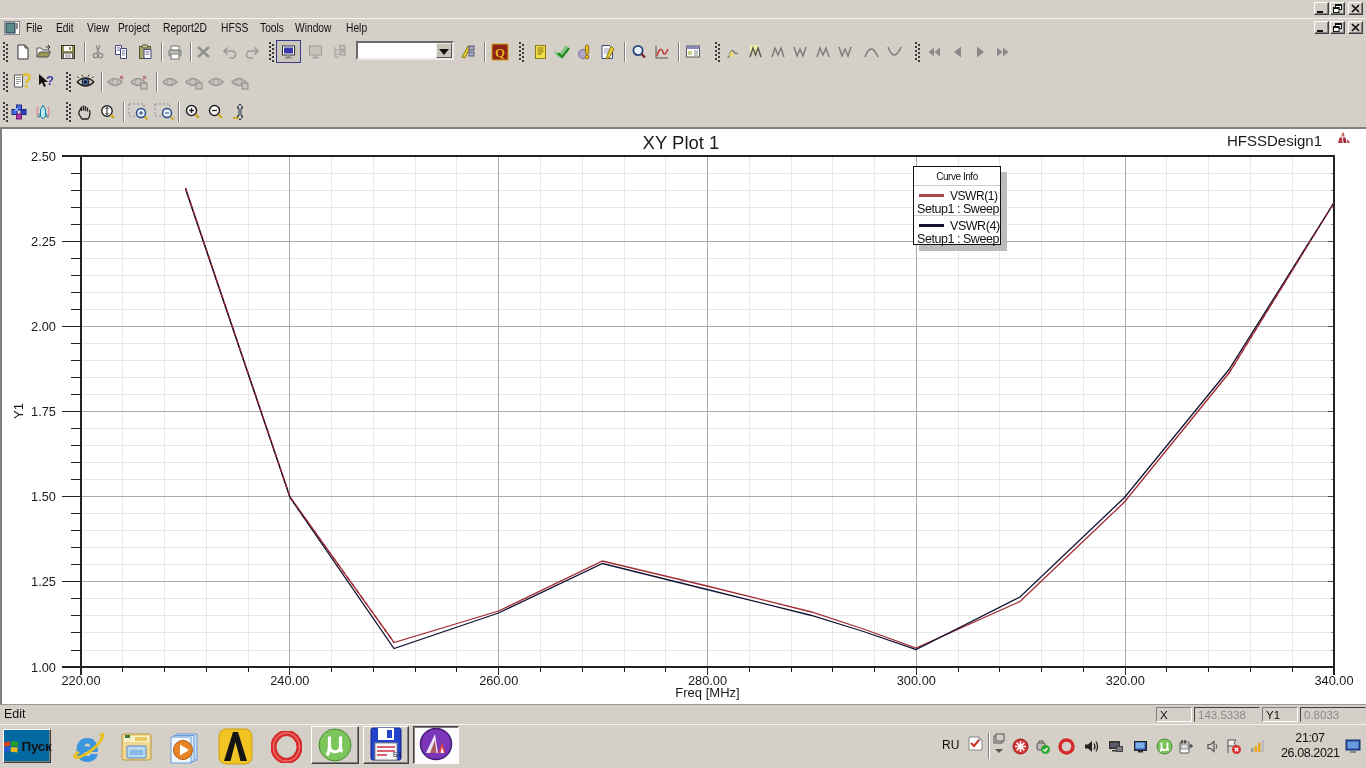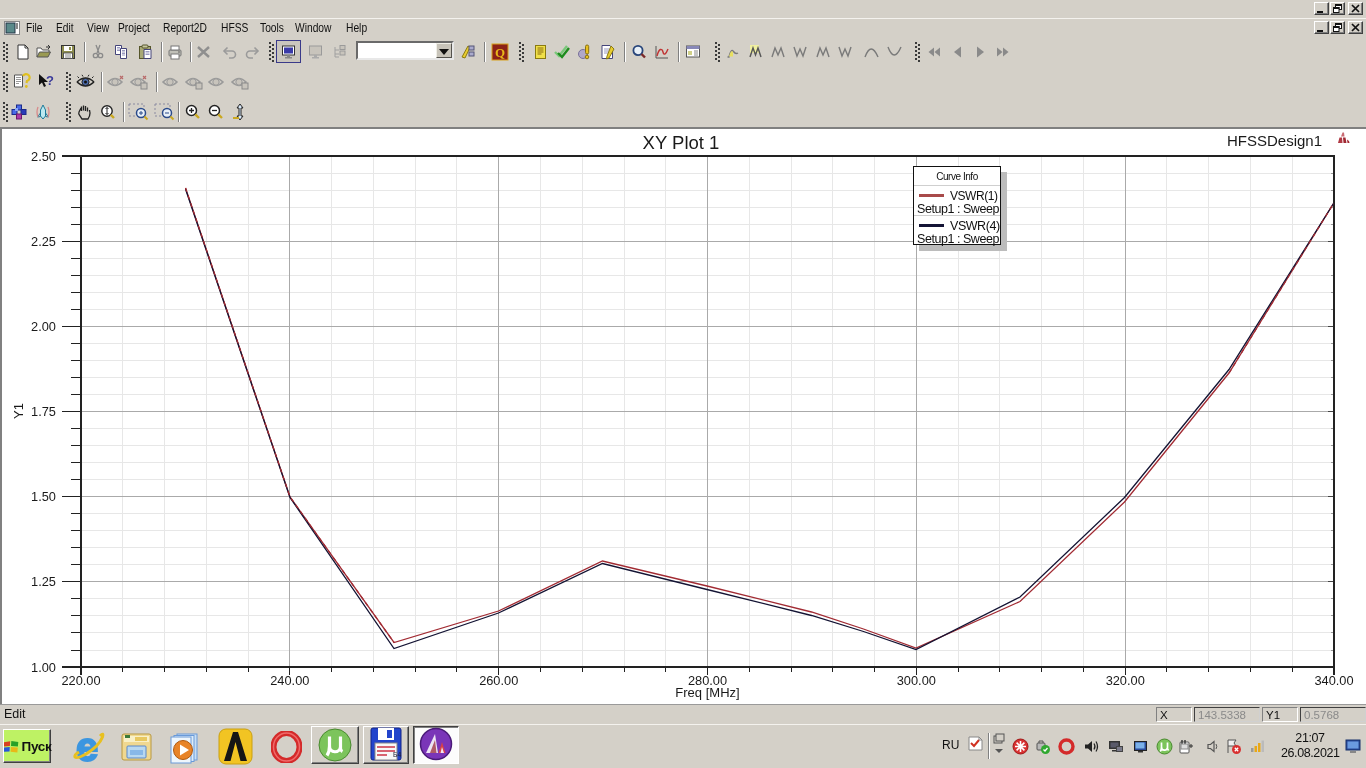--- a/index.html
+++ b/index.html
@@ -14,21 +14,21 @@
 #tbarea{position:absolute;left:0;top:38px;width:1366px;height:89px;background:#d4d0c8}
 .grip{position:absolute;width:5px;background-image:linear-gradient(#3a3a3a 50%,transparent 50%),linear-gradient(#3a3a3a 50%,transparent 50%);background-size:2px 4px,2px 4px;background-position:0 0,3px 2px;background-repeat:repeat-y}
 .sep{position:absolute;width:2px;border-left:1px solid #808080;border-right:1px solid #fff}
 .ic{position:absolute;line-height:0}
 #plotwin{position:absolute;left:0;top:127px;width:1366px;height:577px;background:#fff;border-top:2px solid #808080;border-left:2px solid #808080}
 #legend{position:absolute;left:913px;top:166px;width:88px;height:79px;background:#fff;border:1px solid #111;box-shadow:6px 6px 0 #bcbcbc;color:#111;letter-spacing:-0.45px}
 #statusbar{position:absolute;left:0;top:704px;width:1366px;height:20px;background:#d4d0c8;border-top:1px solid #9a9a9a}
 .sbox{position:absolute;top:706.5px;height:15px;border:1px solid;border-color:#808080 #fff #fff #808080;padding:1px 3px;font-size:11.5px}
 .sboxv{position:absolute;top:706.5px;height:15px;border:1px solid;border-color:#404040 #d0d0d0 #d0d0d0 #404040;padding:1px 3px;font-size:11.5px;color:#8a8a8a}
 #taskbar{position:absolute;left:0;top:724px;width:1366px;height:44px;background:#d4d0c8;border-top:1px solid #f4f2ee}
-#startbtn{position:absolute;left:3px;top:729px;width:48px;height:34px;background:#bef264;border:1px solid;border-color:#fff #404040 #404040 #fff;box-shadow:inset -1px -1px 0 #808080;display:flex;align-items:center;justify-content:center}
+#startbtn{position:absolute;left:3px;top:729px;width:48px;height:34px;background:#0369a1;border:1px solid;border-color:#fff #404040 #404040 #fff;box-shadow:inset -1px -1px 0 #808080;display:flex;align-items:center;justify-content:center}
 #startbtn svg{flex-shrink:0}
 .tbtn{position:absolute;top:726px;height:38px;background:#d4d0c8;border:1px solid;border-color:#fff #404040 #404040 #fff;box-shadow:inset -1px -1px 0 #808080}
 .tbtn-act{background:#fcfcfc;border-color:#404040 #fff #fff #404040;box-shadow:inset 1px 1px 0 #808080}
 </style></head>
 <body>
 <div id="screen">
       <div class="wbtn" style="left:1314px;top:2px">
       <svg width="13" height="11" viewBox="0 0 13 11">
         <rect x="2" y="8" width="6" height="2" fill="#111"></rect>
       </svg>
@@ -537,21 +537,21 @@
  <div style="position:absolute;left:0;right:0;top:47.5px;height:1px;background:#cfcfcf"></div>
  <div style="position:absolute;left:5px;top:57px;width:25px;height:2.5px;background:#141435"></div>
  <div style="position:absolute;left:36px;top:52px;font-size:12.5px;white-space:nowrap">VSWR(4)</div>
  <div style="position:absolute;left:3px;top:64.5px;font-size:12.5px;white-space:nowrap">Setup1 : Sweep</div>
 </div>
 <div id="statusbar"></div>
       <div style="position:absolute;left:4px;top:707px;font-size:12.5px">Edit</div>
       <div class="sbox" style="left:1156px;width:36px"><span style="color:#111">X</span></div>
       <div class="sboxv" style="left:1194px;width:66px">143.5338</div>
       <div class="sbox" style="left:1262px;width:36px"><span style="color:#111">Y1</span></div>
-      <div class="sboxv" style="left:1300px;width:66px">0.5768</div>
+      <div class="sboxv" style="left:1300px;width:66px">0.8033</div>
 <div id="taskbar"></div>
 <div id="startbtn">
       <svg width="17" height="15" viewBox="0 0 17 15" style="margin:0 2px 0 0">
      <polygon points="1,3.2 7.2,2.2 6.9,6.9 1,7.6" fill="#d84020"></polygon>
      <polygon points="8.3,2.1 15.3,2.9 14.9,7.6 8,6.9" fill="#28a028"></polygon>
      <polygon points="1,8.6 6.8,7.9 6.5,12.6 1,12.8" fill="#2858d8"></polygon>
      <polygon points="7.9,8 14.8,8.6 14.4,13.4 7.6,12.7" fill="#e8b818"></polygon>
       </svg>
       <span style="font-weight:bold;font-size:13.5px;letter-spacing:-0.3px">Пуск</span>
     </div>

